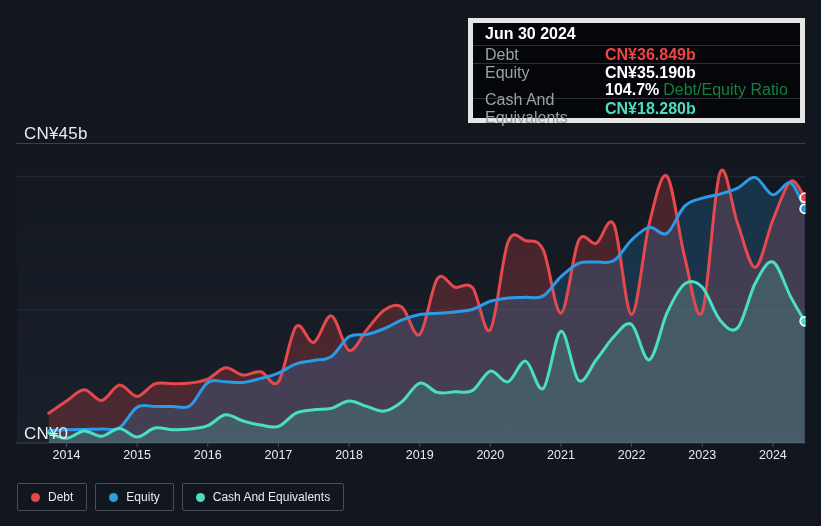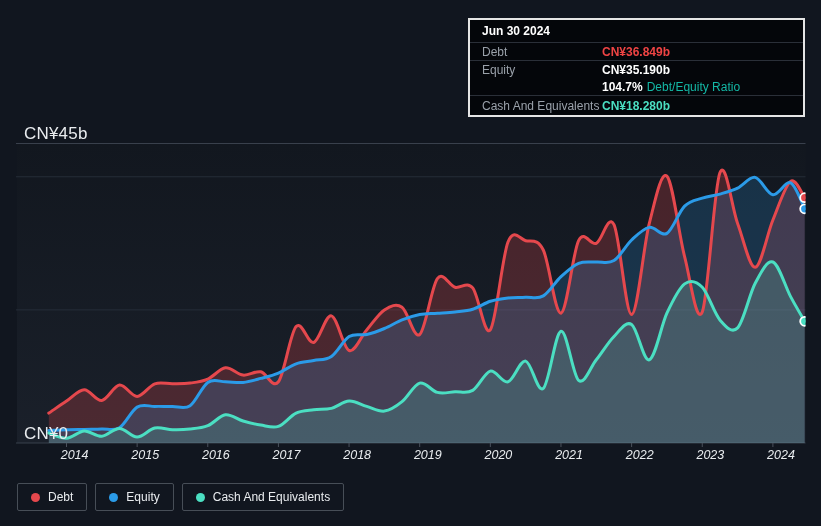--- a/index.html
+++ b/index.html
@@ -5,34 +5,34 @@
   html,body{margin:0;padding:0;background:#11161f;}
   body{width:821px;height:526px;overflow:hidden;font-family:"Liberation Sans",sans-serif;}
   .canvas{position:relative;width:821px;height:526px;background:#11161f;}
   svg#chart-svg{position:absolute;left:0;top:0;}
 
   
   .y-label{position:absolute;font-size:17px;color:#e9ecef;letter-spacing:.2px;}
   .y-label.top{left:24px;top:124px;}
   .y-label.zero{left:24px;top:424px;}
   .x-axis{position:absolute;left:0;top:448px;width:821px;height:18px;}
-  .xlab{position:absolute;width:44px;text-align:right;font-size:12.5px;color:#e9ecef;font-style:italic;}
+  .xlab{position:absolute;width:44px;text-align:center;font-size:12.5px;color:#e9ecef;}
 
   
   .tooltip{position:absolute;left:468px;top:18px;width:337px;background:#04060a;
-           border:2px solid #e5e5e5;box-sizing:border-box;font-size:12px;color:#9aa1aa;}
+           border:5px solid #e5e5e5;box-sizing:border-box;font-size:16px;color:#9aa1aa;}
   .t-title{height:22px;display:flex;align-items:center;padding:0 12px;color:#ffffff;
            font-weight:bold;border-bottom:1px solid #2a2f38;}
   .t-row{height:17px;display:flex;align-items:center;padding:0 12px 0 12px;}
   .t-row.sep{border-bottom:1px solid #2a2f38;}
   .t-row.last{height:19px;}
   .t-label{width:120px;flex:none;}
   .t-value{font-weight:bold;}
   .t-ratio-val{font-weight:bold;color:#ffffff;margin-right:4px;}
-  .t-ratio-lab{color:#14b8a6;}
+  .t-ratio-lab{color:#15803d;}
 
   
   .legend{position:absolute;left:17px;top:483px;display:flex;gap:8px;}
   .pill{height:26px;display:flex;align-items:center;gap:8px;padding:0 13px;
         border:1px solid #474e57;border-radius:2px;color:#e9ecef;font-size:12px;
         background:transparent;cursor:pointer;}
   .dot{width:9px;height:9px;border-radius:50%;flex:none;}
 </style>
 </head>
 <body>

